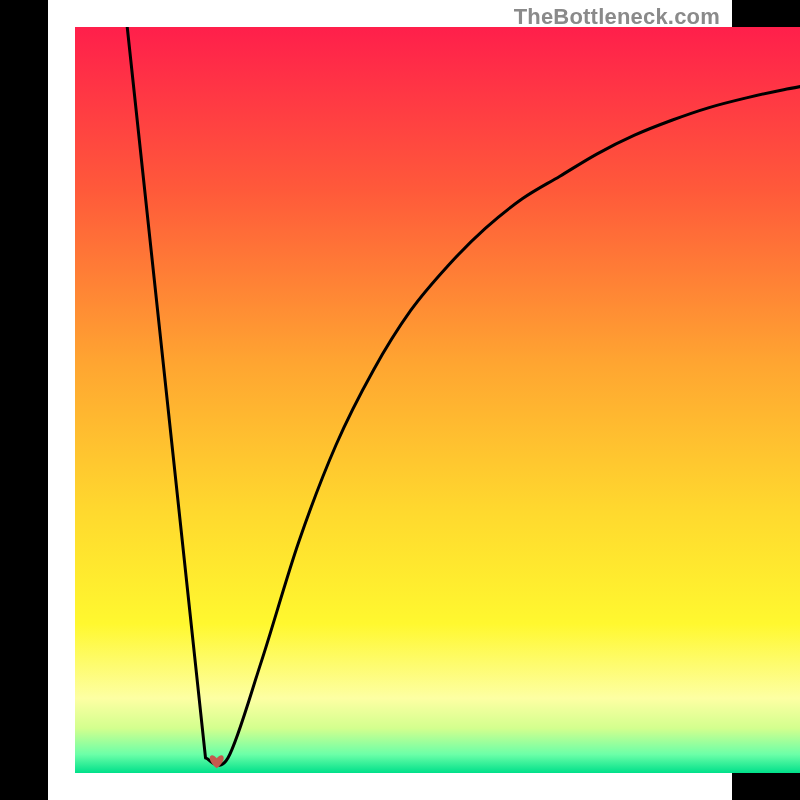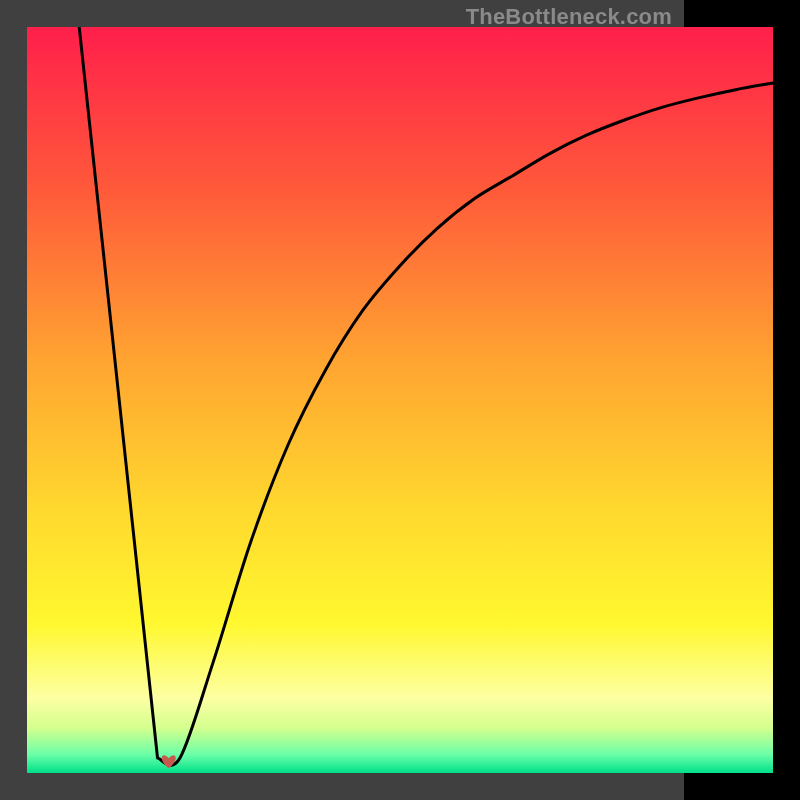--- a/index.html
+++ b/index.html
@@ -7,21 +7,22 @@
     padding: 0;
     width: 800px;
     height: 800px;
     background: #000000;
     overflow: hidden;
   }
   .outer {
     position: relative;
     width: 684px;
     height: 800px;
-    background: #404040;
+    background: #ffffff;
+    margin-left: 48px;
   }
   .plot-area {
     position: absolute;
     left: 27px;
     top: 27px;
     width: 746px;
     height: 746px;
   }
   .gradient {
     position: absolute;

